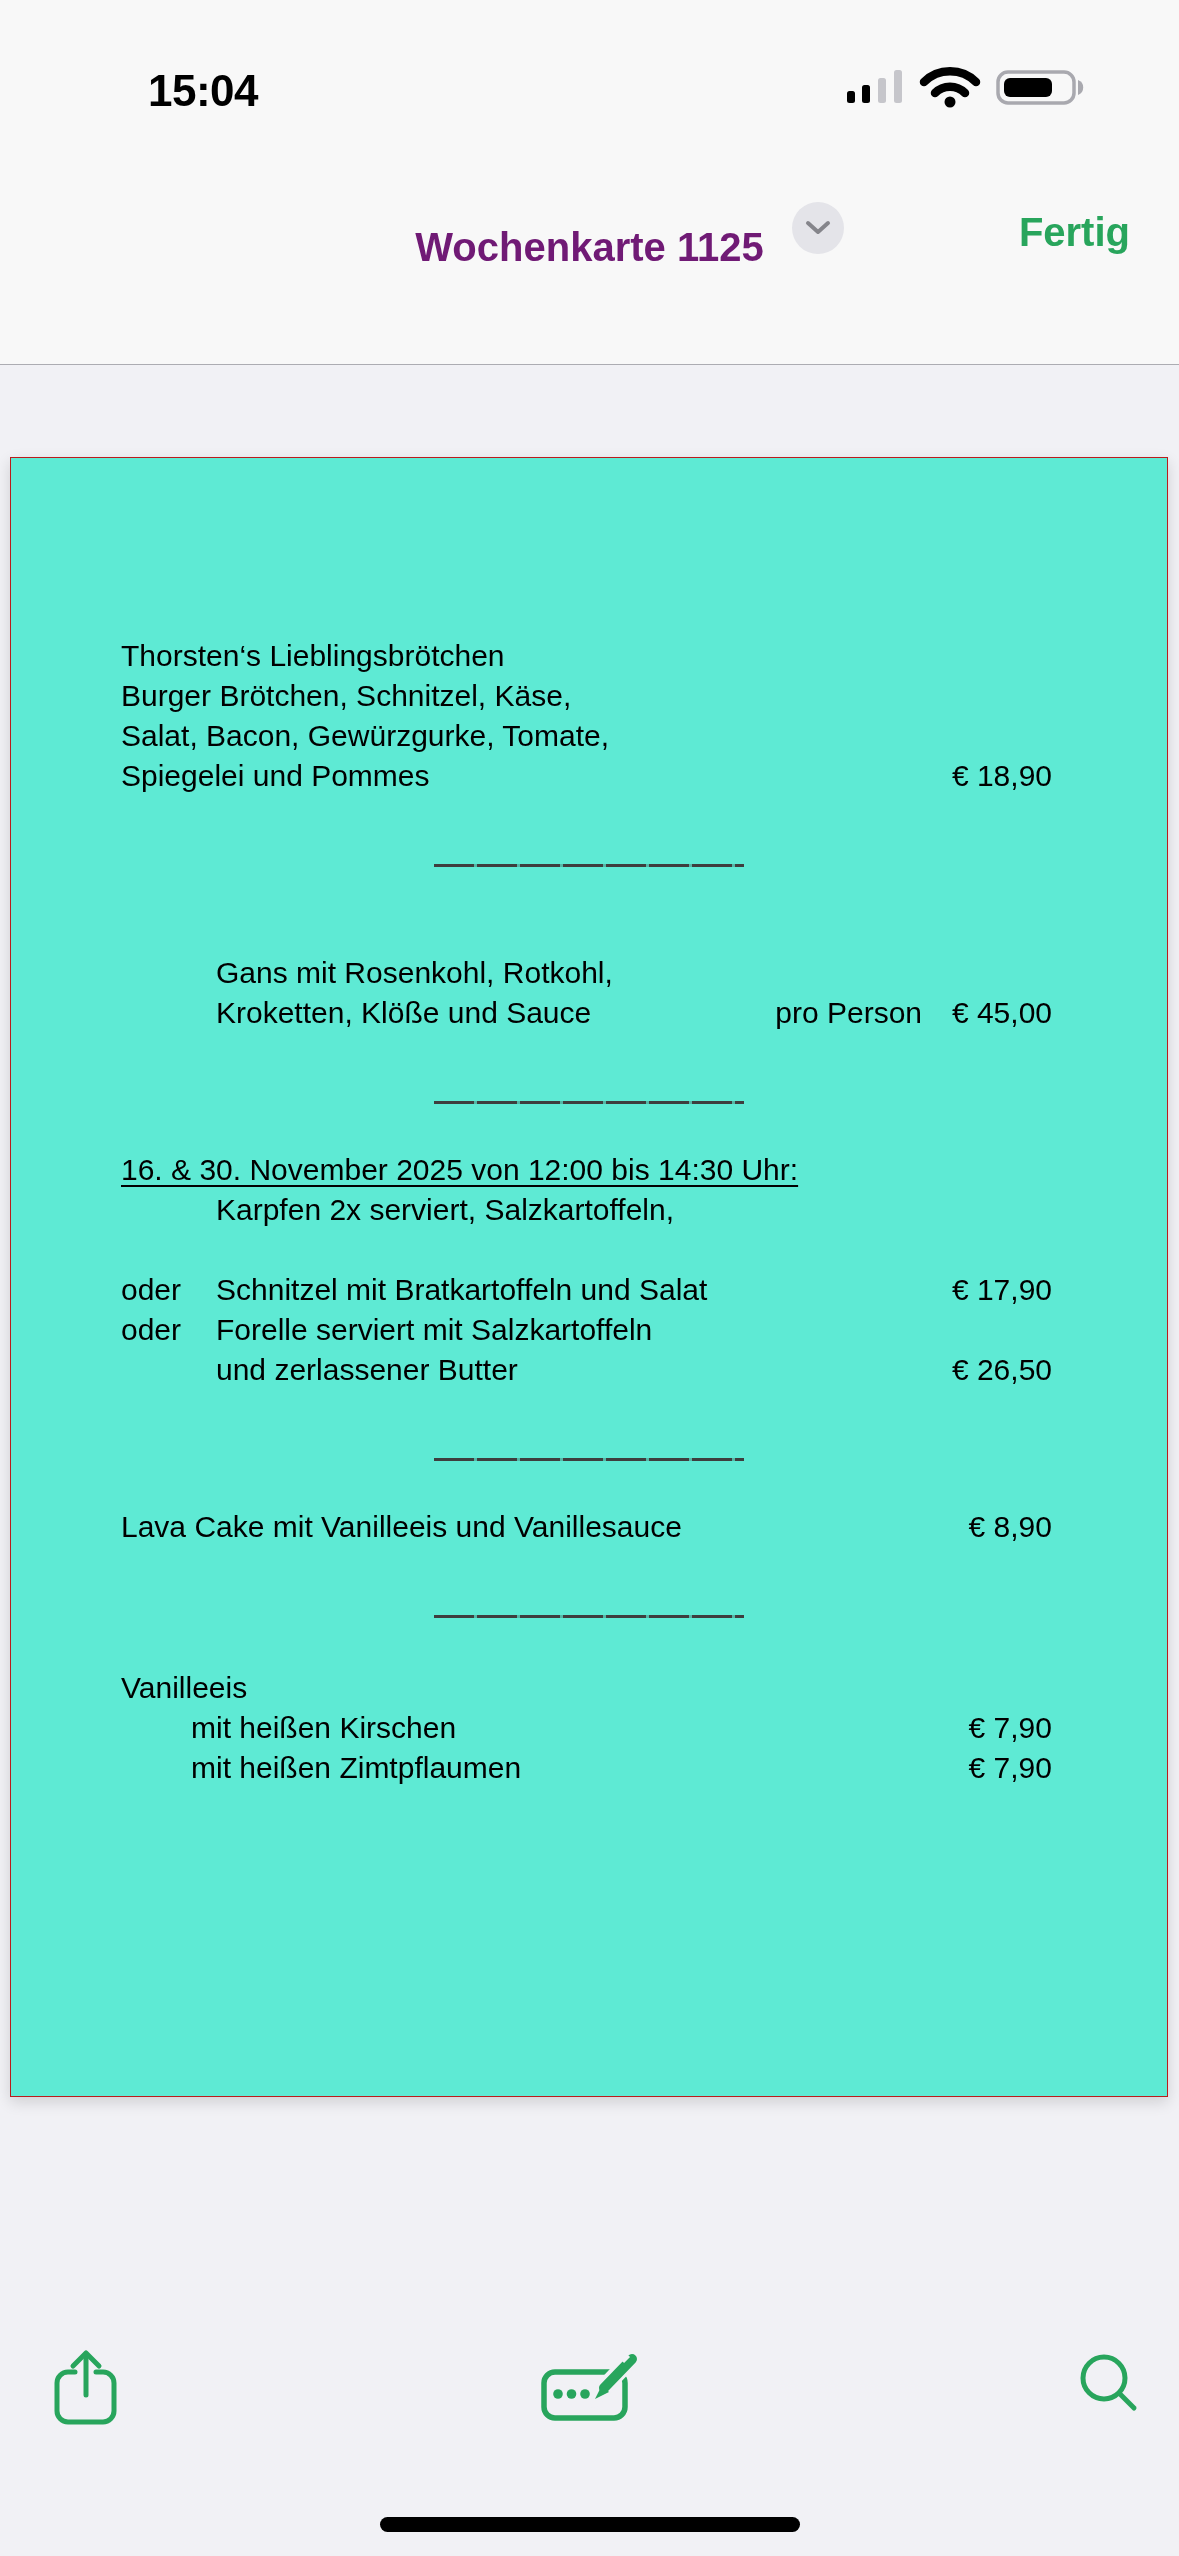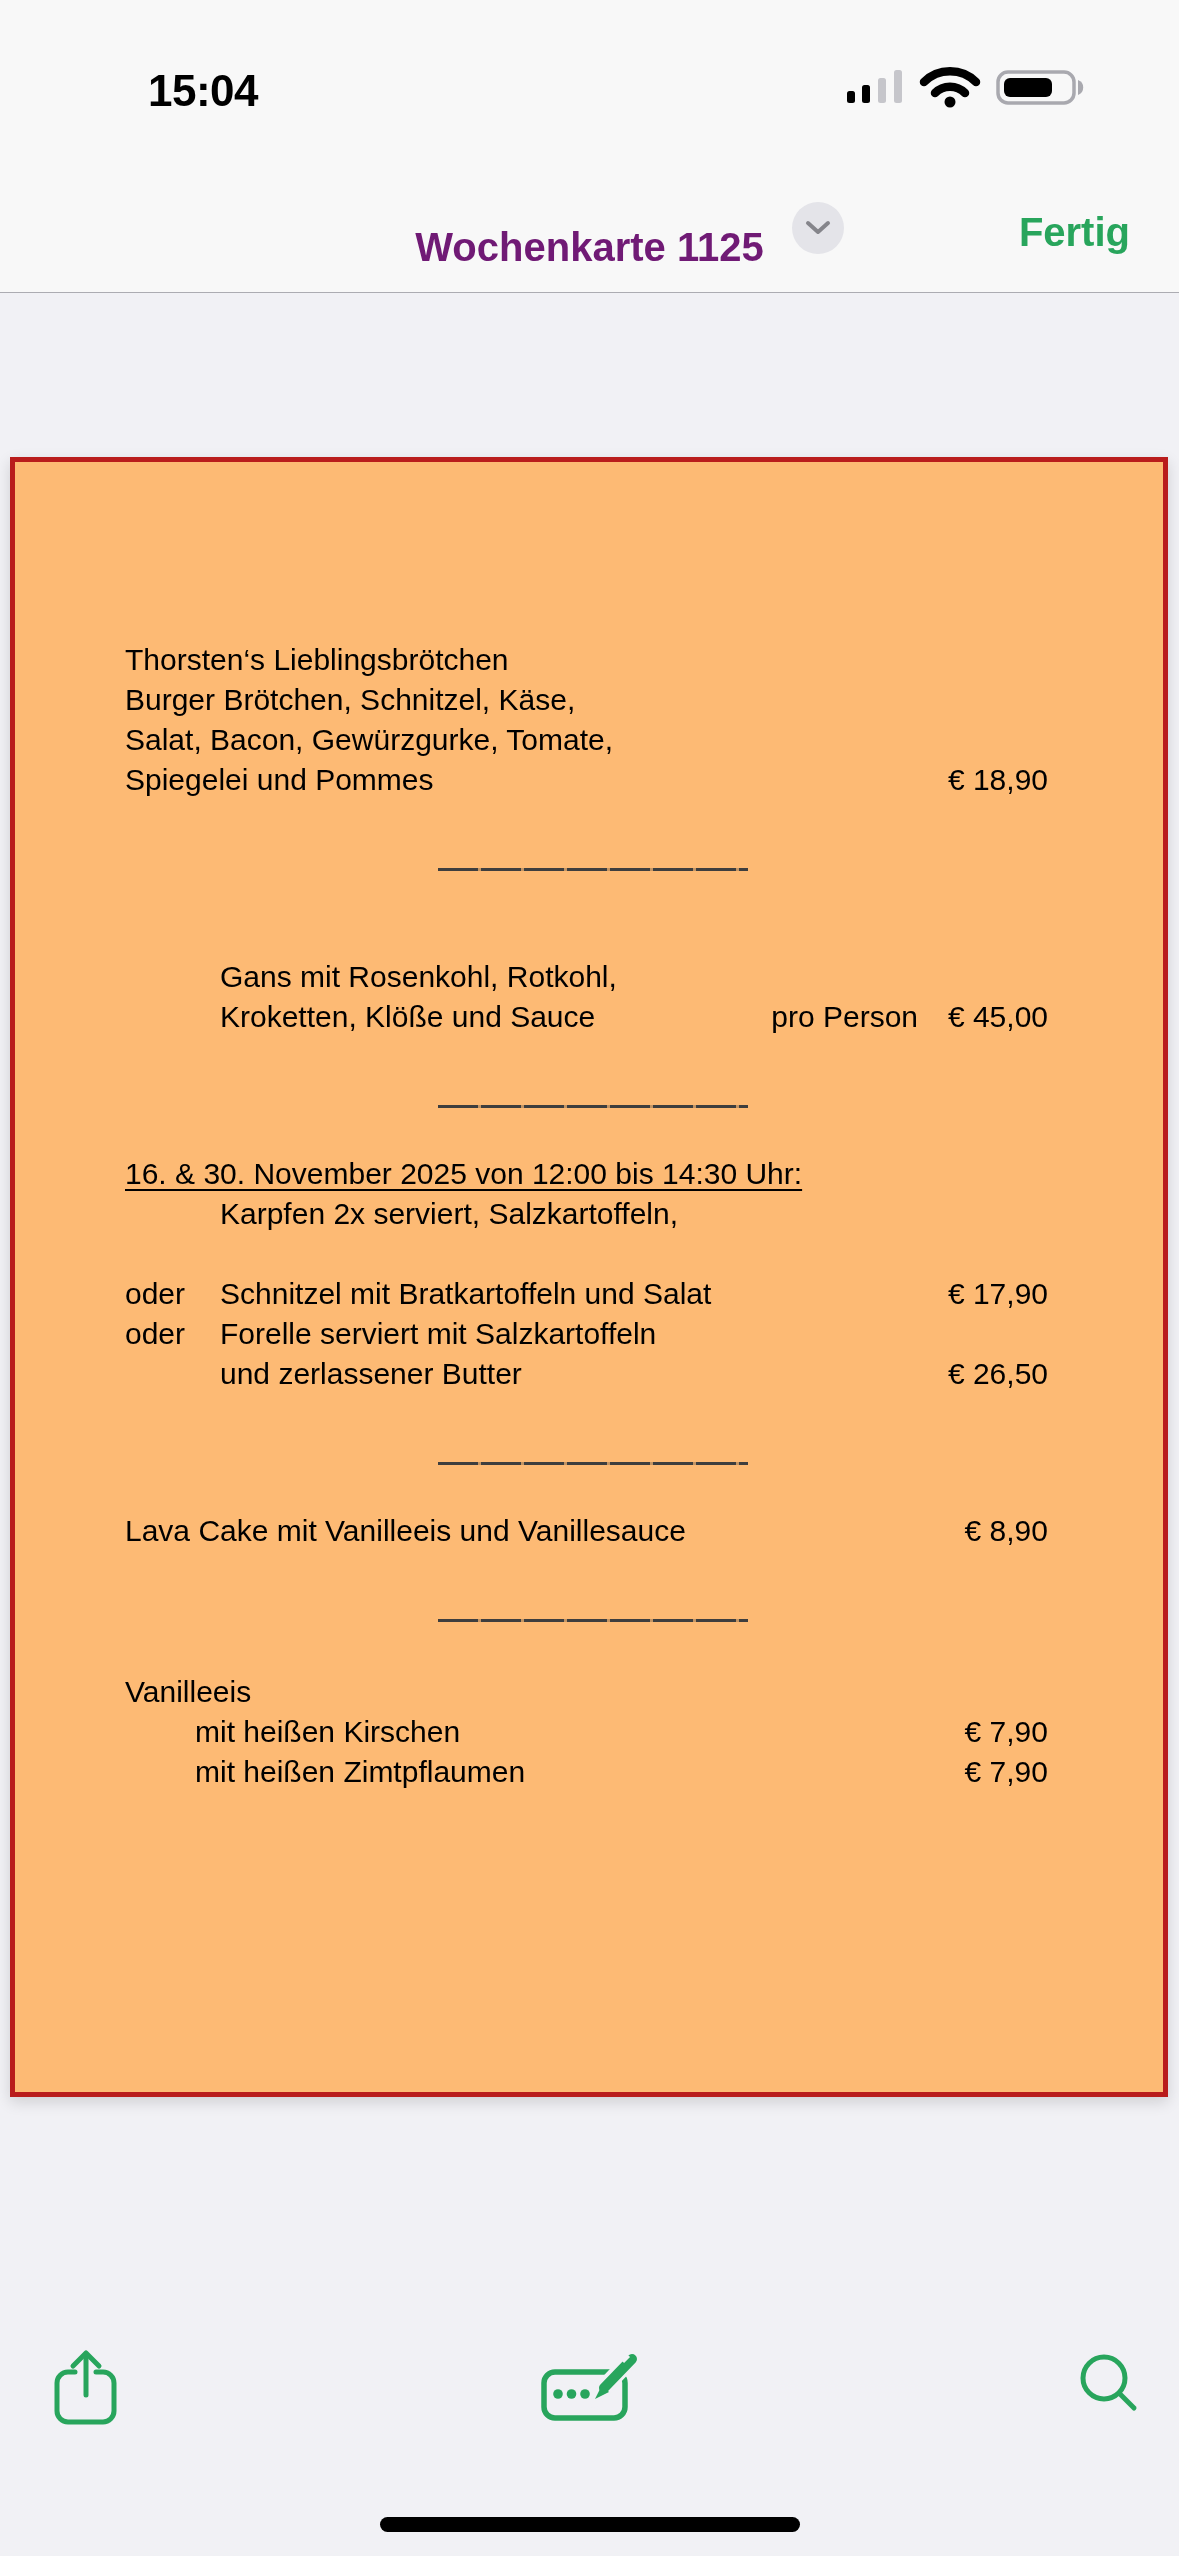--- a/index.html
+++ b/index.html
@@ -4,21 +4,21 @@
 <style>
   html,body{margin:0;padding:0;}
   .phone{
     position:relative;width:1179px;height:2556px;overflow:hidden;
     background:#F1F1F5;
     font-family:"Liberation Sans","DejaVu Sans",sans-serif;
     -webkit-font-smoothing:antialiased;
   }
   
   .topbar{
-    position:absolute;left:0;top:0;width:1179px;height:293px;
+    position:absolute;left:0;top:0;width:1179px;height:365px;
     background:#F8F8F8;border-bottom:1px solid #ACACB2;box-sizing:border-box;
   }
   .time{
     position:absolute;left:148px;top:66px;
     font-size:44px;font-weight:600;letter-spacing:-.5px;color:#000;
   }
   .status-icons{position:absolute;left:840px;top:58px;}
   .nav-title{
     position:absolute;left:0;right:0;top:225px;height:50px;
     text-align:center;font-size:40px;font-weight:700;color:#701a75;line-height:44px;
@@ -28,21 +28,21 @@
     background:#E4E4E9;display:flex;align-items:center;justify-content:center;cursor:pointer;
   }
   .done-btn{
     position:absolute;right:49px;top:210px;
     font-size:40px;font-weight:600;color:#28A55C;line-height:44px;cursor:pointer;
     background:none;border:none;padding:0;font-family:inherit;
   }
   
   .page{
     position:absolute;left:10px;top:457px;width:1158px;height:1640px;
-    background:#fdba74;border:5px solid #b91c1c;box-sizing:border-box;
+    background:#5eead4;border:1px solid #b91c1c;box-sizing:border-box;
     box-shadow:0 5px 14px rgba(0,0,0,.14);
   }
   .row{
     position:absolute;left:110px;right:115px;height:40px;line-height:40px;
     font-size:30px;color:#000;display:flex;align-items:baseline;white-space:nowrap;
   }
   .row .price{margin-left:auto;}
   .row .price-col{width:130px;text-align:right;}
   .u{text-decoration:underline;text-underline-offset:5px;text-decoration-thickness:2px;}
   .ind1{padding-left:95px;}

